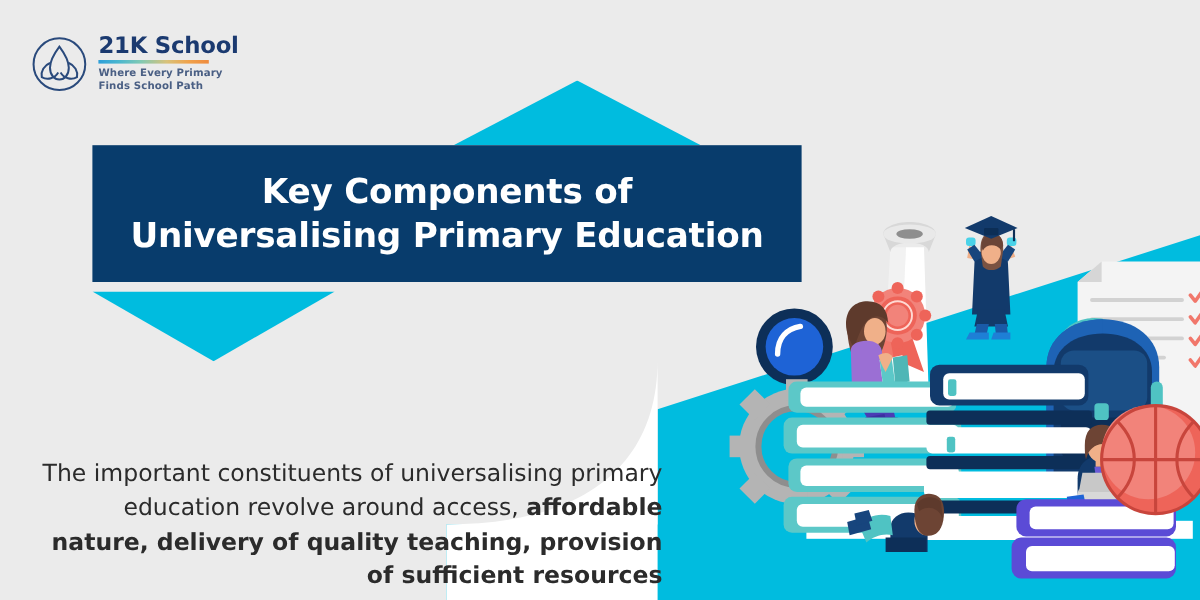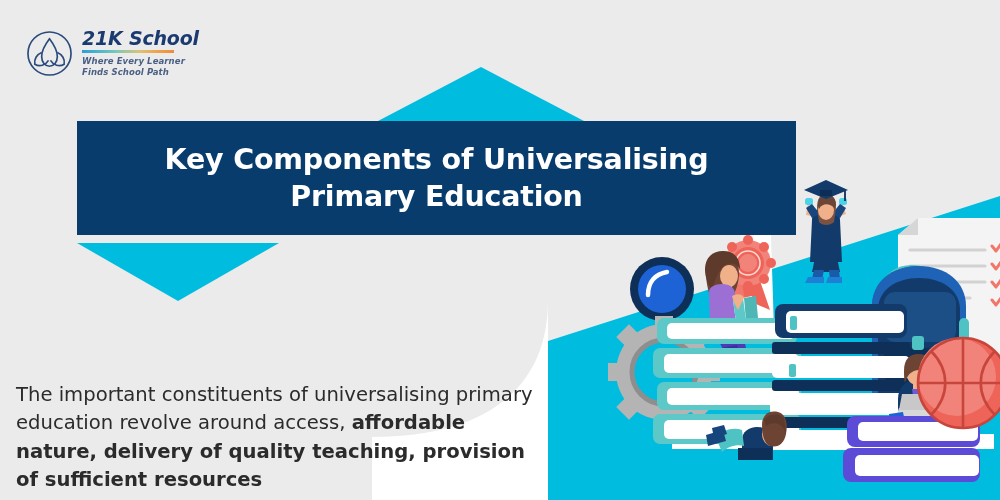--- a/index.html
+++ b/index.html
@@ -11,21 +11,21 @@
     position:relative;
   }
   #stage { position:relative; width:1000px; height:500px; overflow:hidden; background:#ebebeb; }
 
   
   .bg-layer { position:absolute; inset:0; width:1000px; height:500px; }
 
   
   .logo { position:absolute; left:26px; top:29px; display:flex; align-items:center; gap:9px; }
   .logo-mark { width:47px; height:47px; flex:0 0 47px; }
-  .logo-text { display:flex; flex-direction:column; line-height:1;font-style:italic; }
+  .logo-text { display:flex; flex-direction:column; line-height:1; }
   .logo-name {
     font-size:19px; font-weight:bold; color:#1b3a70; letter-spacing:-0.2px;
     font-family:"DejaVu Sans", sans-serif;
   }
   .logo-rule {
     height:3px; width:92px; margin:2px 0 3px 0;
     background:linear-gradient(90deg,#2d9fd9 0%,#49b6cf 18%,#7fc9b4 38%,#d9c27a 62%,#f0a24b 82%,#ef8b3e 100%);
   }
   .logo-tag {
     font-size:8.5px; font-weight:bold; color:#4a5f84; letter-spacing:0.1px;
@@ -35,39 +35,39 @@
   
   .arrow-up {
     position:absolute; left:378px; top:67px; width:206px; height:54px;
   }
   .arrow-down {
     position:absolute; left:77px; top:243px; width:202px; height:58px;
   }
 
   
   .title-banner {
-    position:absolute; left:77px; top:121px; width:719px; height:114px;
+    position:absolute; left:77px; top:121px; width:591px; height:114px;
     background:#083c6c;
     display:flex; align-items:center; justify-content:center;
     padding:0 26px;
   }
   .title-text {
     color:#ffffff;
     font-family:"DejaVu Sans", sans-serif;
     font-weight:bold;
     font-size:28.5px;
     line-height:1.30;
     text-align:center;
     letter-spacing:-0.2px;
   }
 
   
   .desc {
     position:absolute; left:16px; top:381px; width:536px;
-    text-align:left;
+    text-align:right;
     color:#2b2b2b;
     font-size:19.6px;
     line-height:1.45;
     font-family:"DejaVu Sans", sans-serif;
   }
   .desc b { font-weight:bold; }
 
   .art { position:absolute; left:0; top:0; width:1000px; height:500px; pointer-events:none; }
 </style>
 </head>
@@ -309,21 +309,21 @@
     <svg class="logo-mark" viewBox="0 0 48 48">
       <circle cx="24" cy="24" r="22" fill="none" stroke="#2a4a7c" stroke-width="1.7"></circle>
       <path d="M24,9 C30,17 32,23 32,27 C32,33 28.5,37 24,37 C19.5,37 16,33 16,27 C16,23 18,17 24,9 Z" fill="none" stroke="#2a4a7c" stroke-width="1.7"></path>
       <path d="M16,23 C11,25 8,30 9,35 C14,38 20,36 23,31" fill="none" stroke="#2a4a7c" stroke-width="1.7"></path>
       <path d="M32,23 C37,25 40,30 39,35 C34,38 28,36 25,31" fill="none" stroke="#2a4a7c" stroke-width="1.7"></path>
     </svg>
     <div class="logo-text">
       <div class="logo-name">21K School</div>
       <div class="logo-rule"></div>
       <div class="logo-tag">
-        <span>Where Every Learner</span><br>
+        <span>Where Every Primary</span><br>
         <span>Finds School Path</span>
       </div>
     </div>
   </div>
 
   <div class="desc">
     <span>The important constituents of universalising primary education revolve around access, </span><b>affordable nature, delivery of quality teaching, provision of sufficient resources</b>
   </div>
 
 </div>

